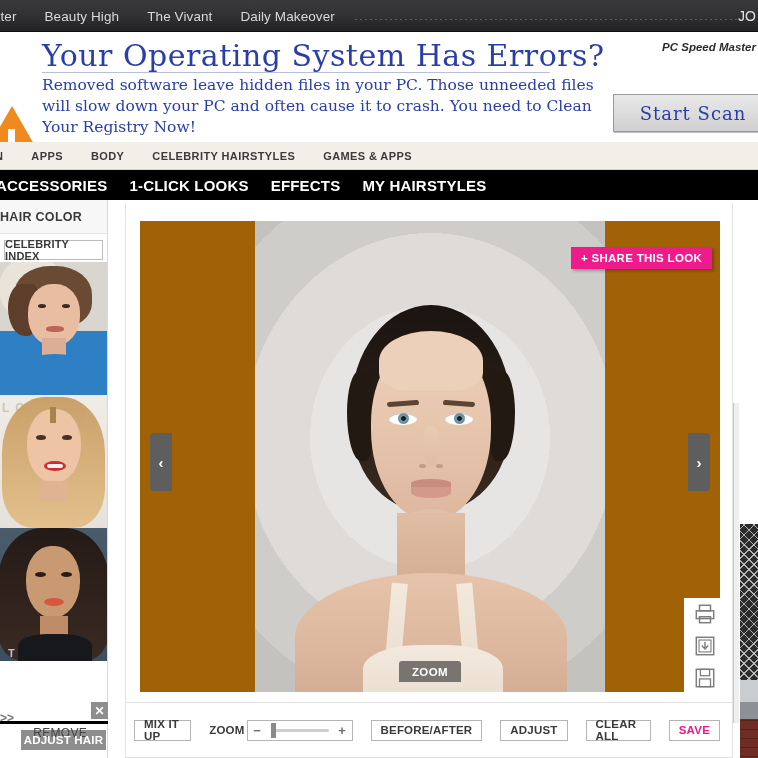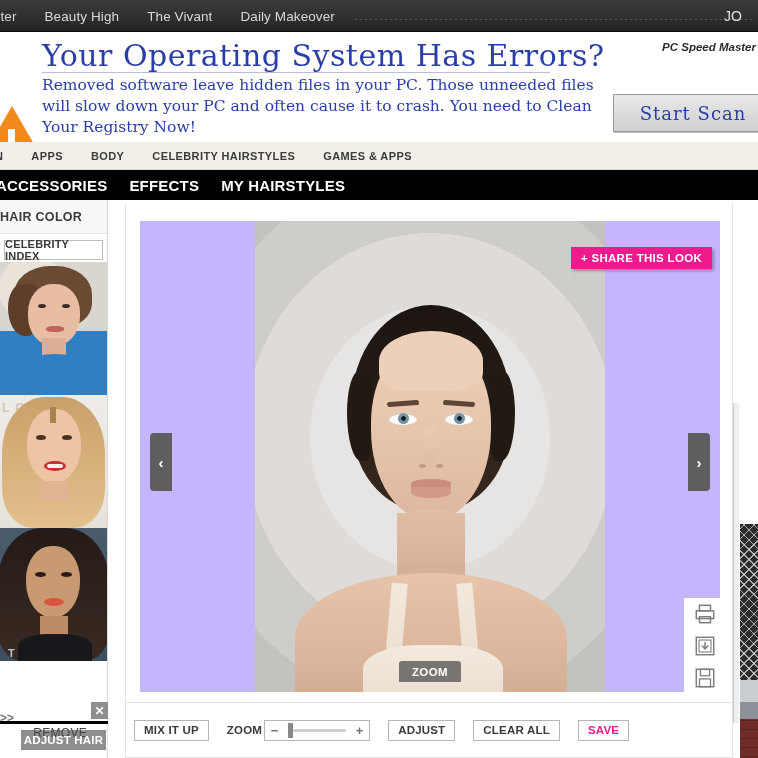--- a/index.html
+++ b/index.html
@@ -23,21 +23,21 @@
     padding: 0 14px; white-space: nowrap; cursor: pointer;
   }
   .partner-link:first-child { padding-left: 0; margin-left: -14px; }
   .partner-dots {
     flex: 1; height: 1px;
     background-image: repeating-linear-gradient(to right, #5a5a5c 0 2px, transparent 2px 5px);
     margin: 0 6px; align-self: center; margin-top: 6px;
   }
   .partner-right {
     position: absolute; right: 0; top: 0; height: 44px; line-height: 32px;
-    color: #e2e2e4; font-size: 14px; padding-right: 16px;
+    color: #e2e2e4; font-size: 14px; padding-right: 2px;
   }
 
   
   .ad {
     position: absolute; top: 32px; left: 0; width: 758px; height: 110px;
     background: #ffffff; overflow: hidden;
   }
   .ad-tri {
     position: absolute; left: -18px; top: 74px; width: 0; height: 0;
     border-left: 30px solid transparent; border-right: 30px solid transparent;
@@ -187,21 +187,21 @@
     cursor: pointer;
   }
 
   
   .stage {
     position: absolute; left: 125px; top: 3px; width: 608px; height: 500px;
     background: #ffffff; border: 1px solid #e3e3e3; border-top: none;
   }
   .canvas {
     position: absolute; left: 14px; top: 18px; width: 580px; height: 471px;
-    background: #c4b5fd; overflow: hidden;
+    background: #a16207; overflow: hidden;
   }
   .photo {
     position: absolute; left: 115px; top: 0; width: 350px; height: 471px;
     background:
       radial-gradient(ellipse 300px 330px at 50% 46%, #e7e5e3 0 40%, #dedbd8 40% 62%, #cfcdca 62% 82%, #c4c2bf 82% 100%);
     overflow: hidden;
   }
   
   .m-hair {
     position: absolute; left: 96px; top: 84px; width: 160px; height: 205px;
@@ -372,20 +372,21 @@
   <div class="nav-light">
     <a href="#">N</a>
     <a href="#">APPS</a>
     <a href="#">BODY</a>
     <a href="#">CELEBRITY HAIRSTYLES</a>
     <a href="#">GAMES &amp; APPS</a>
   </div>
 
   <div class="nav-dark">
     <a href="#">ACCESSORIES</a>
+    <a href="#">1-CLICK LOOKS</a>
     <a href="#">EFFECTS</a>
     <a href="#">MY HAIRSTYLES</a>
   </div>
 
   <div class="workspace">
 
     <div class="lpanel">
       <div class="lpanel-title">HAIR COLOR</div>
       <div class="celeb-index">CELEBRITY INDEX</div>
 
@@ -500,20 +501,21 @@
         <div class="zoom-ctrl">
           <div class="zoom-minus">−</div>
           <div class="zoom-track">
             <div class="zoom-line"></div>
             <div class="zoom-knob"></div>
           </div>
           <div class="zoom-plus">+</div>
         </div>
       </div>
 
+      <div class="tb-btn">BEFORE/AFTER</div>
       <div class="tb-btn">ADJUST</div>
       <div class="tb-btn">CLEAR ALL</div>
       <div class="tb-btn tb-save">SAVE</div>
     </div>
 
     <div class="edge-photo">
       <div class="mesh"></div>
       <div class="brick"></div>
     </div>
   </div>

